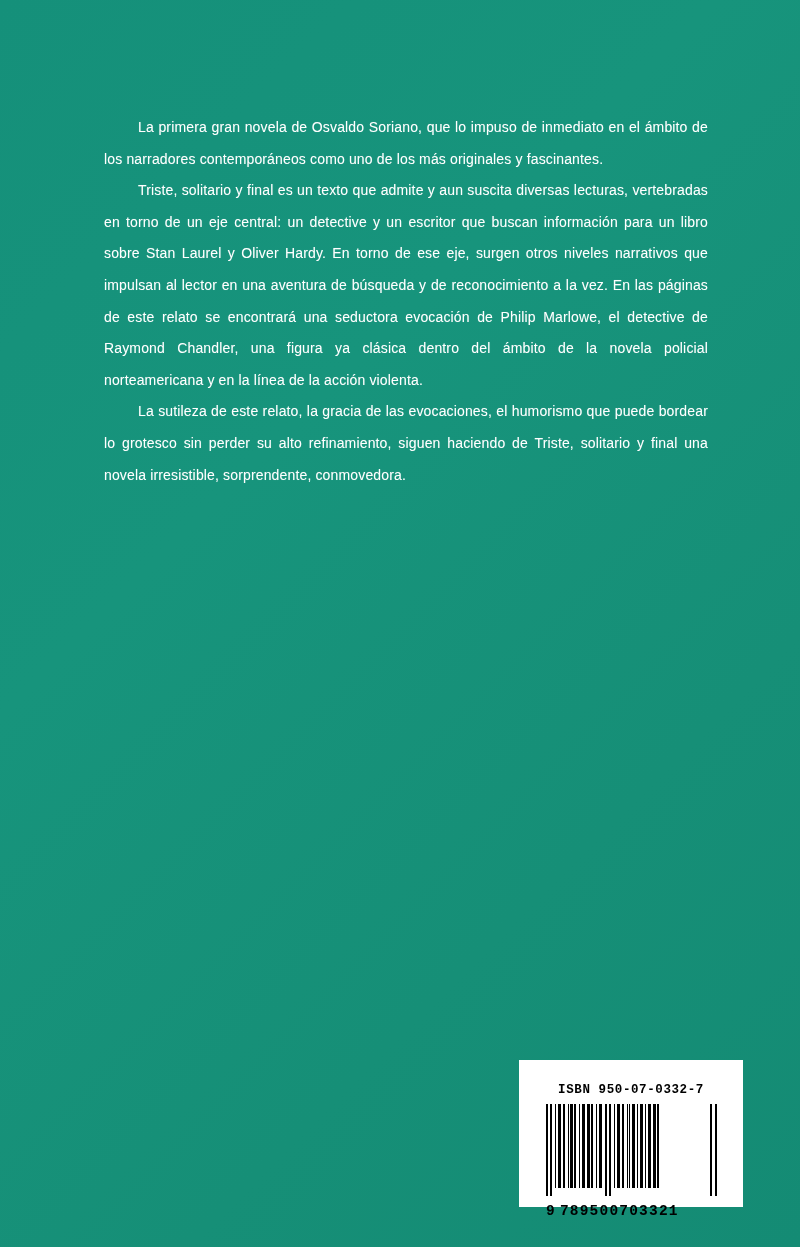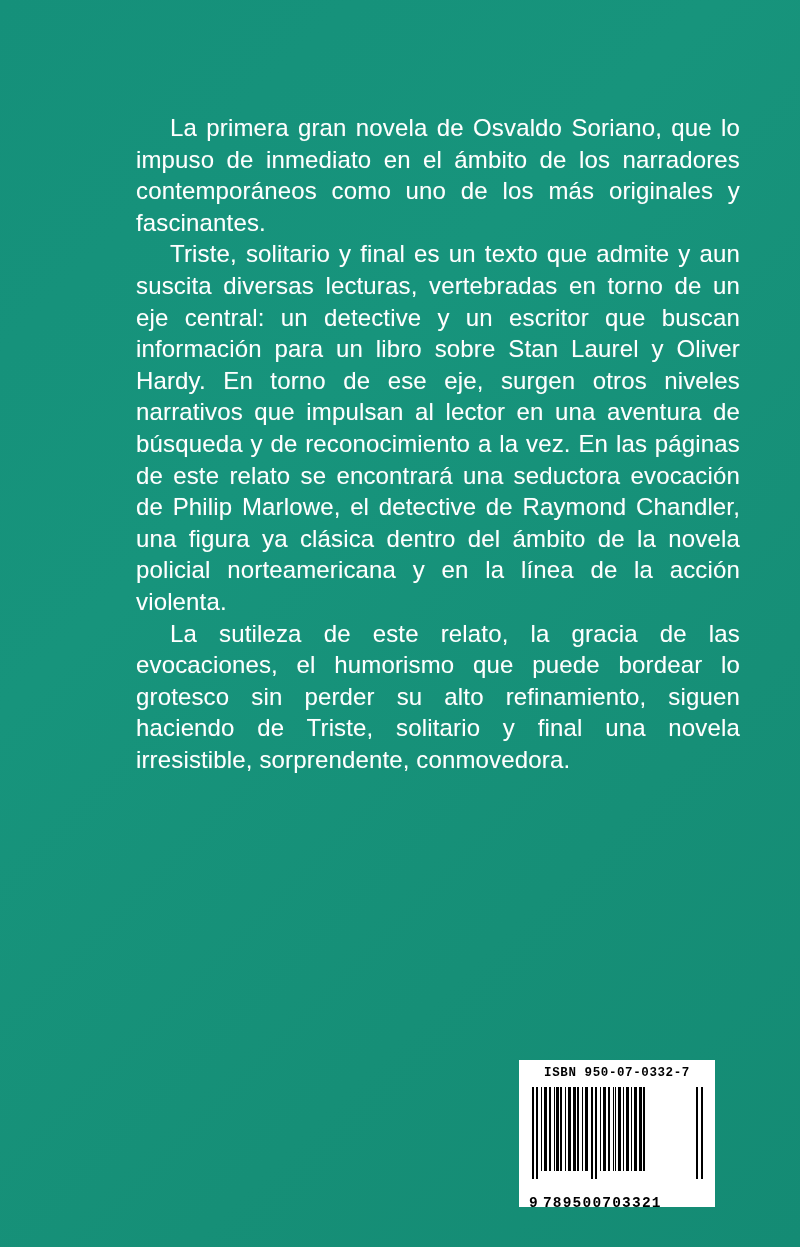--- a/index.html
+++ b/index.html
@@ -19,47 +19,46 @@
     width: 800px;
     height: 1247px;
     background: linear-gradient(135deg, #15907a 0%, #17947c 35%, #168f77 70%, #148b74 100%);
   }
   .blurb {
     position: absolute;
     left: 104px;
     top: 112px;
     width: 604px;
     color: #ffffff;
-    font-size: 24px;
+    font-size: 14px;
     line-height: 31.6px;
     text-align: justify;
     text-justify: inter-word;
     letter-spacing: 0.15px;
     text-shadow: 0 0 1px rgba(255,255,255,0.25);
-    margin-left: 32px;
   }
   .blurb p {
     margin: 0;
     text-indent: 34px;
   }
   .blurb p + p {
     margin-top: 0;
   }
   .blurb i, .blurb .ital {
   }
   
   .barcode-block {
     position: absolute;
     left: 519px;
     top: 1060px;
-    width: 196px;
+    width: 224px;
     height: 147px;
     background: #ffffff;
     box-sizing: border-box;
-    padding: 0;
+    padding: 17px;
   }
   .isbn-text {
     text-align: center;
     font-family: "Liberation Mono", monospace;
     font-size: 12.5px;
     letter-spacing: 0.6px;
     color: #000000;
     padding-top: 6px;
     height: 18px;
     line-height: 14px;
@@ -76,21 +75,21 @@
     top: 0;
     background: #000000;
   }
   .digits {
     font-family: "Liberation Mono", monospace;
     font-size: 14.5px;
     font-weight: 700;
     color: #000000;
     letter-spacing: 1.2px;
     padding-left: 10px;
-    margin-top: 16px;
+    margin-top: 7px;
     white-space: nowrap;
   }
   .digits .lead {
     padding-right: 4px;
   }
 </style>
 </head>
 <body>
 
 <div class="page">

